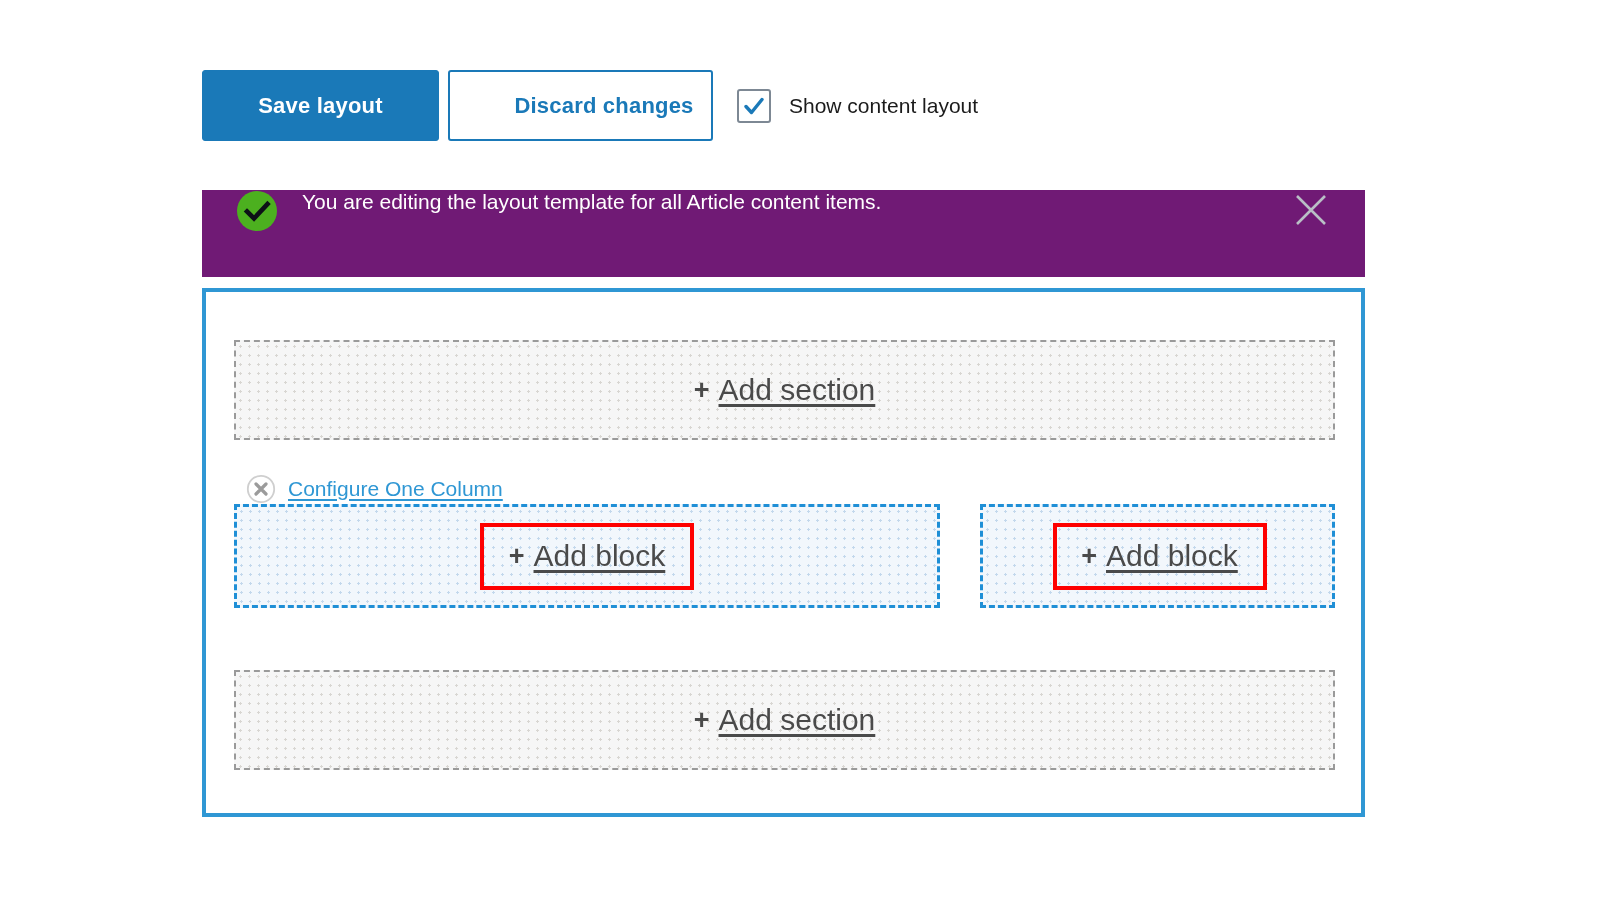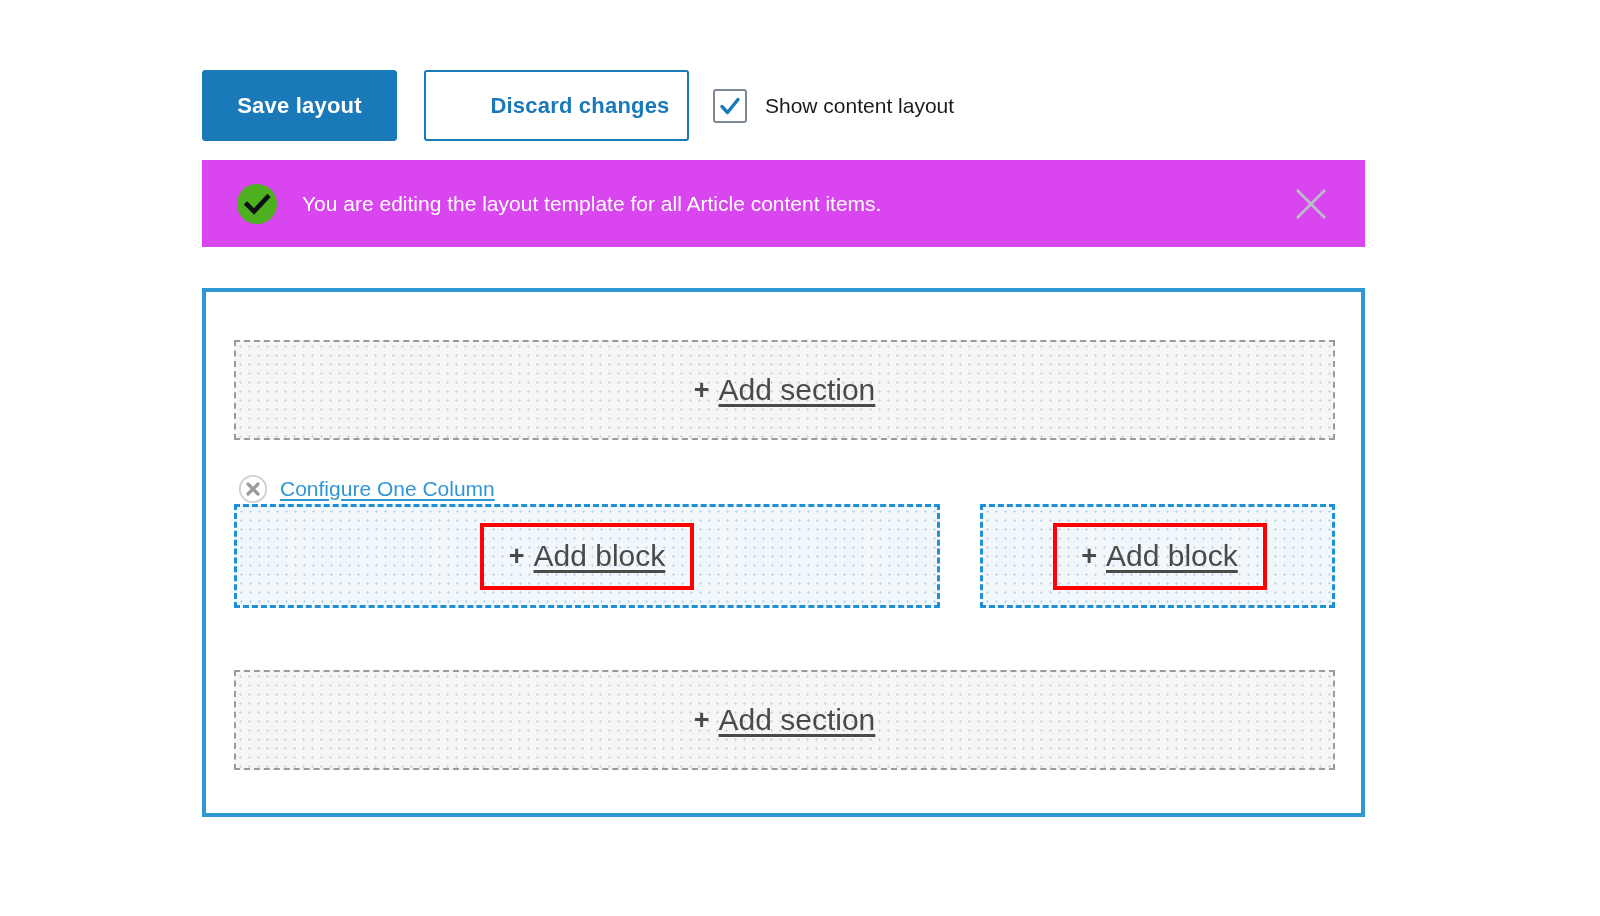--- a/index.html
+++ b/index.html
@@ -30,28 +30,28 @@
     font-weight: bold;
     letter-spacing: 0.2px;
     display: flex;
     align-items: center;
     justify-content: center;
     cursor: pointer;
     border-radius: 3px;
     user-select: none;
   }
   #save-layout-button {
-    width: 195px;
+    width: 237px;
     background: #1a79b8;
     color: #ffffff;
     border: 1px solid #1a79b8;
   }
   #discard-changes-button {
     width: 265px;
-    margin-left: 27px;
+    margin-left: 9px;
     background: #ffffff;
     color: #1a79b8;
     border: 2px solid #1a79b8;
     padding-left: 47px;
   }
   #preview-toggle {
     display: flex;
     align-items: center;
     margin-left: 24px;
     cursor: pointer;
@@ -72,26 +72,25 @@
     margin-left: 18px;
     font-size: 21px;
     color: #1b1b1b;
     white-space: nowrap;
   }
 
   
   #status-banner {
     position: absolute;
     left: 202px;
-    top: 160px;
+    top: 190px;
     width: 1163px;
     height: 87px;
-    background: #d946ef;
-    display: flex;
-    align-items: center;
+    background: #701a75;
+    display: flex;
   }
   #status-icon {
     margin-left: 34px;
     width: 42px;
     height: 42px;
     flex: 0 0 auto;
   }
   #status-icon svg { display: block; }
   #status-message {
     margin-left: 24px;
@@ -157,21 +156,21 @@
   .add-label {
     font-size: 30px;
     color: #4a4a4a;
     text-decoration: underline;
     text-underline-offset: 4px;
   }
 
   
   #section-controls {
     position: absolute;
-    left: 32px;
+    left: 40px;
     top: 182px;
     display: flex;
     align-items: center;
   }
   #remove-section-button {
     width: 30px;
     height: 30px;
     cursor: pointer;
   }
   #remove-section-button svg { display: block; }

